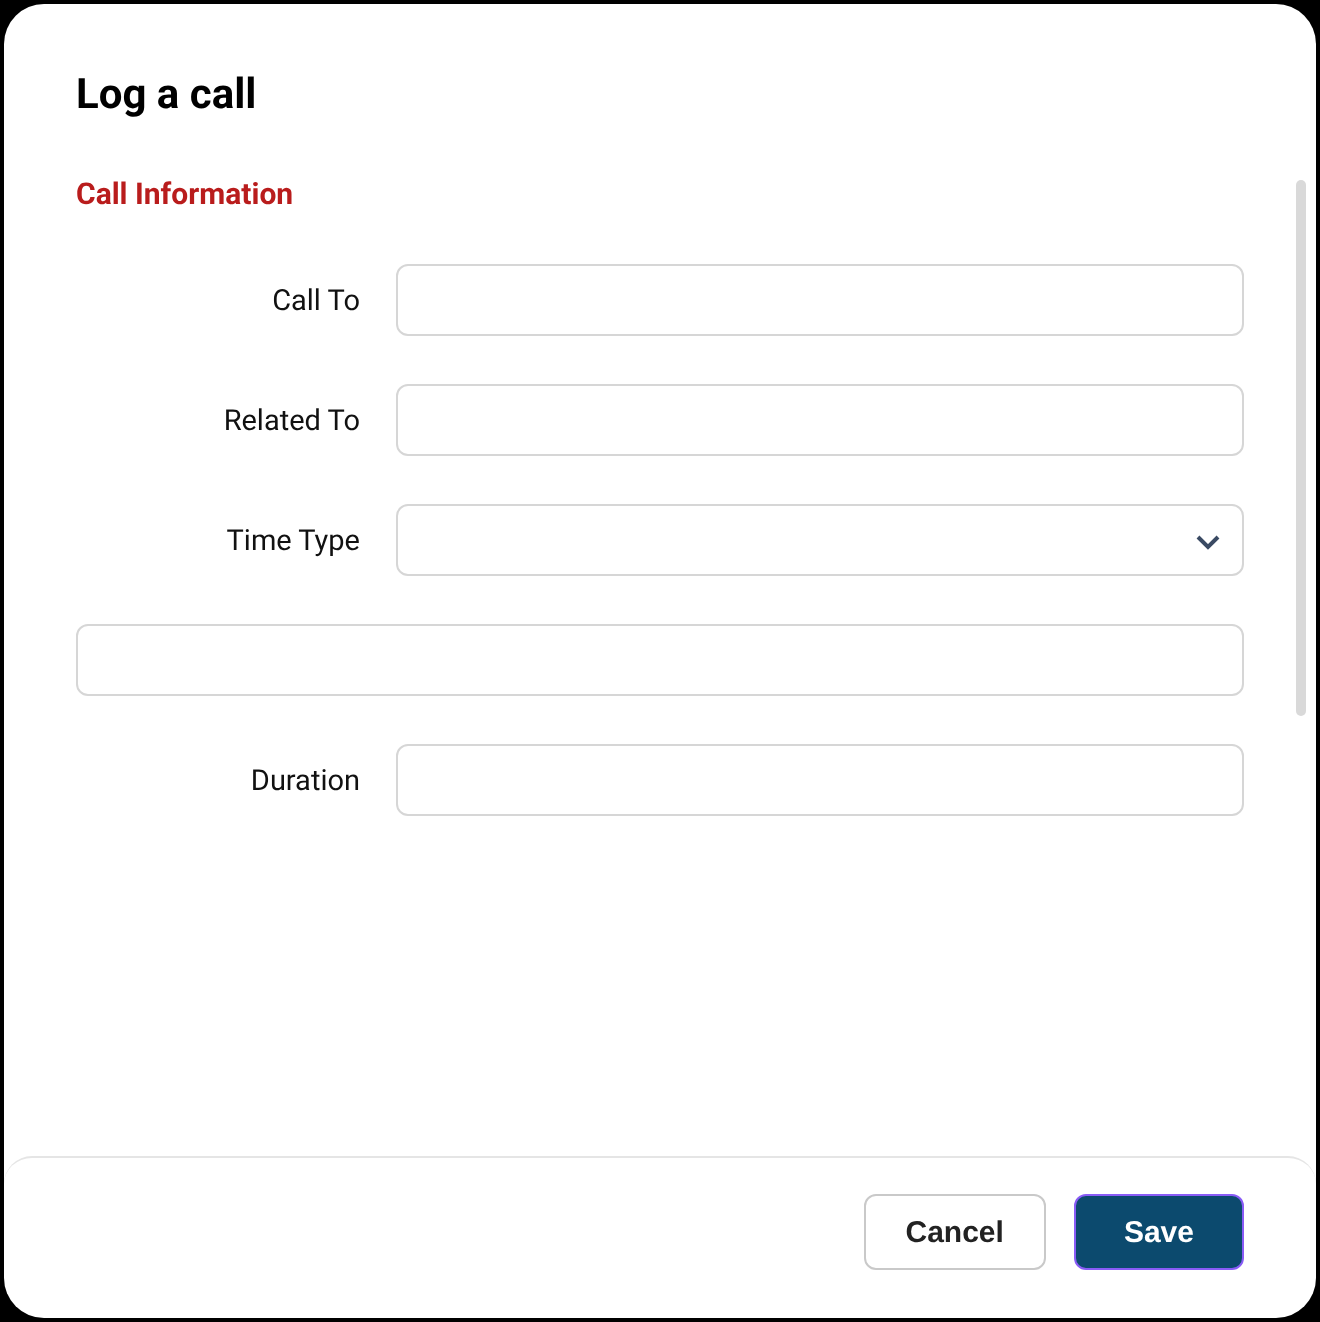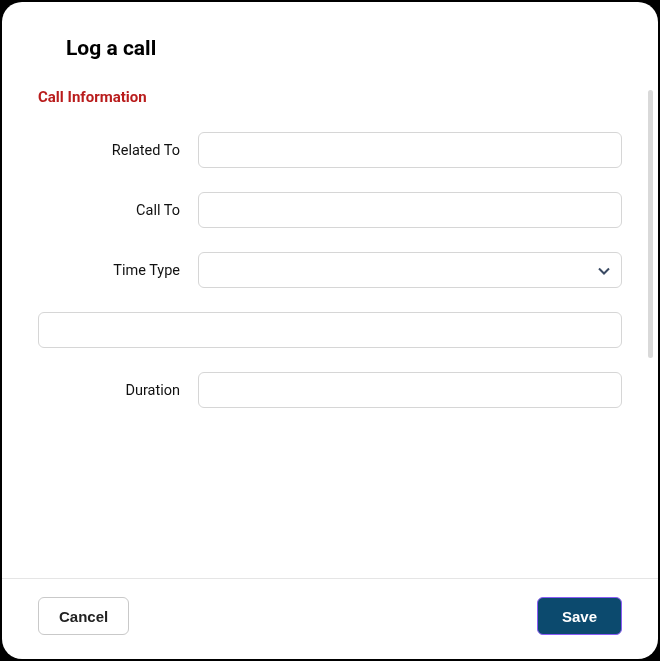--- a/index.html
+++ b/index.html
@@ -28,21 +28,20 @@
       flex: 1;
       padding: 34px 36px 10px 36px;
       overflow-y: auto;
       position: relative;
     }
     .modal-title {
       font-size: 21px;
       font-weight: 700;
       color: #000;
       margin-bottom: 28px;
-      margin-left: 28px;
     }
     .section-title {
       font-size: 15px;
       font-weight: 700;
       color: #b91c1c;
       margin-bottom: 26px;
     }
     .form-row {
       display: flex;
       align-items: center;
@@ -85,22 +84,23 @@
       position: absolute;
       right: 12px;
       top: 50%;
       transform: translateY(-50%);
       pointer-events: none;
     }
     .modal-footer {
       border-top: 1px solid #e5e5e5;
       padding: 18px 36px 24px 36px;
       display: flex;
-      justify-content: space-between;
+      justify-content: flex-end;
       gap: 14px;
+      border-radius: 14px;
     }
     .btn {
       height: 38px;
       padding: 0 20px;
       border-radius: 6px;
       font-size: 15px;
       font-weight: 600;
       cursor: pointer;
       display: inline-flex;
       align-items: center;
@@ -129,26 +129,26 @@
   </style>
 </head>
 <body>
 
 <div class="modal">
   <div class="modal-body">
     <h2 class="modal-title">Log a call</h2>
     <div class="section-title">Call Information</div>
 
     <div class="form-row">
-      <label class="form-label">Related To</label>
+      <label class="form-label">Call To</label>
       <input class="form-input" type="text" value="" style="">
     </div>
 
     <div class="form-row">
-      <label class="form-label">Call To</label>
+      <label class="form-label">Related To</label>
       <input class="form-input" type="text" value="" style="">
     </div>
 
     <div class="form-row">
       <label class="form-label">Time Type</label>
       <div class="form-select-wrap">
         <select class="form-select">
           <option></option>
         </select>
         <span class="select-caret">

